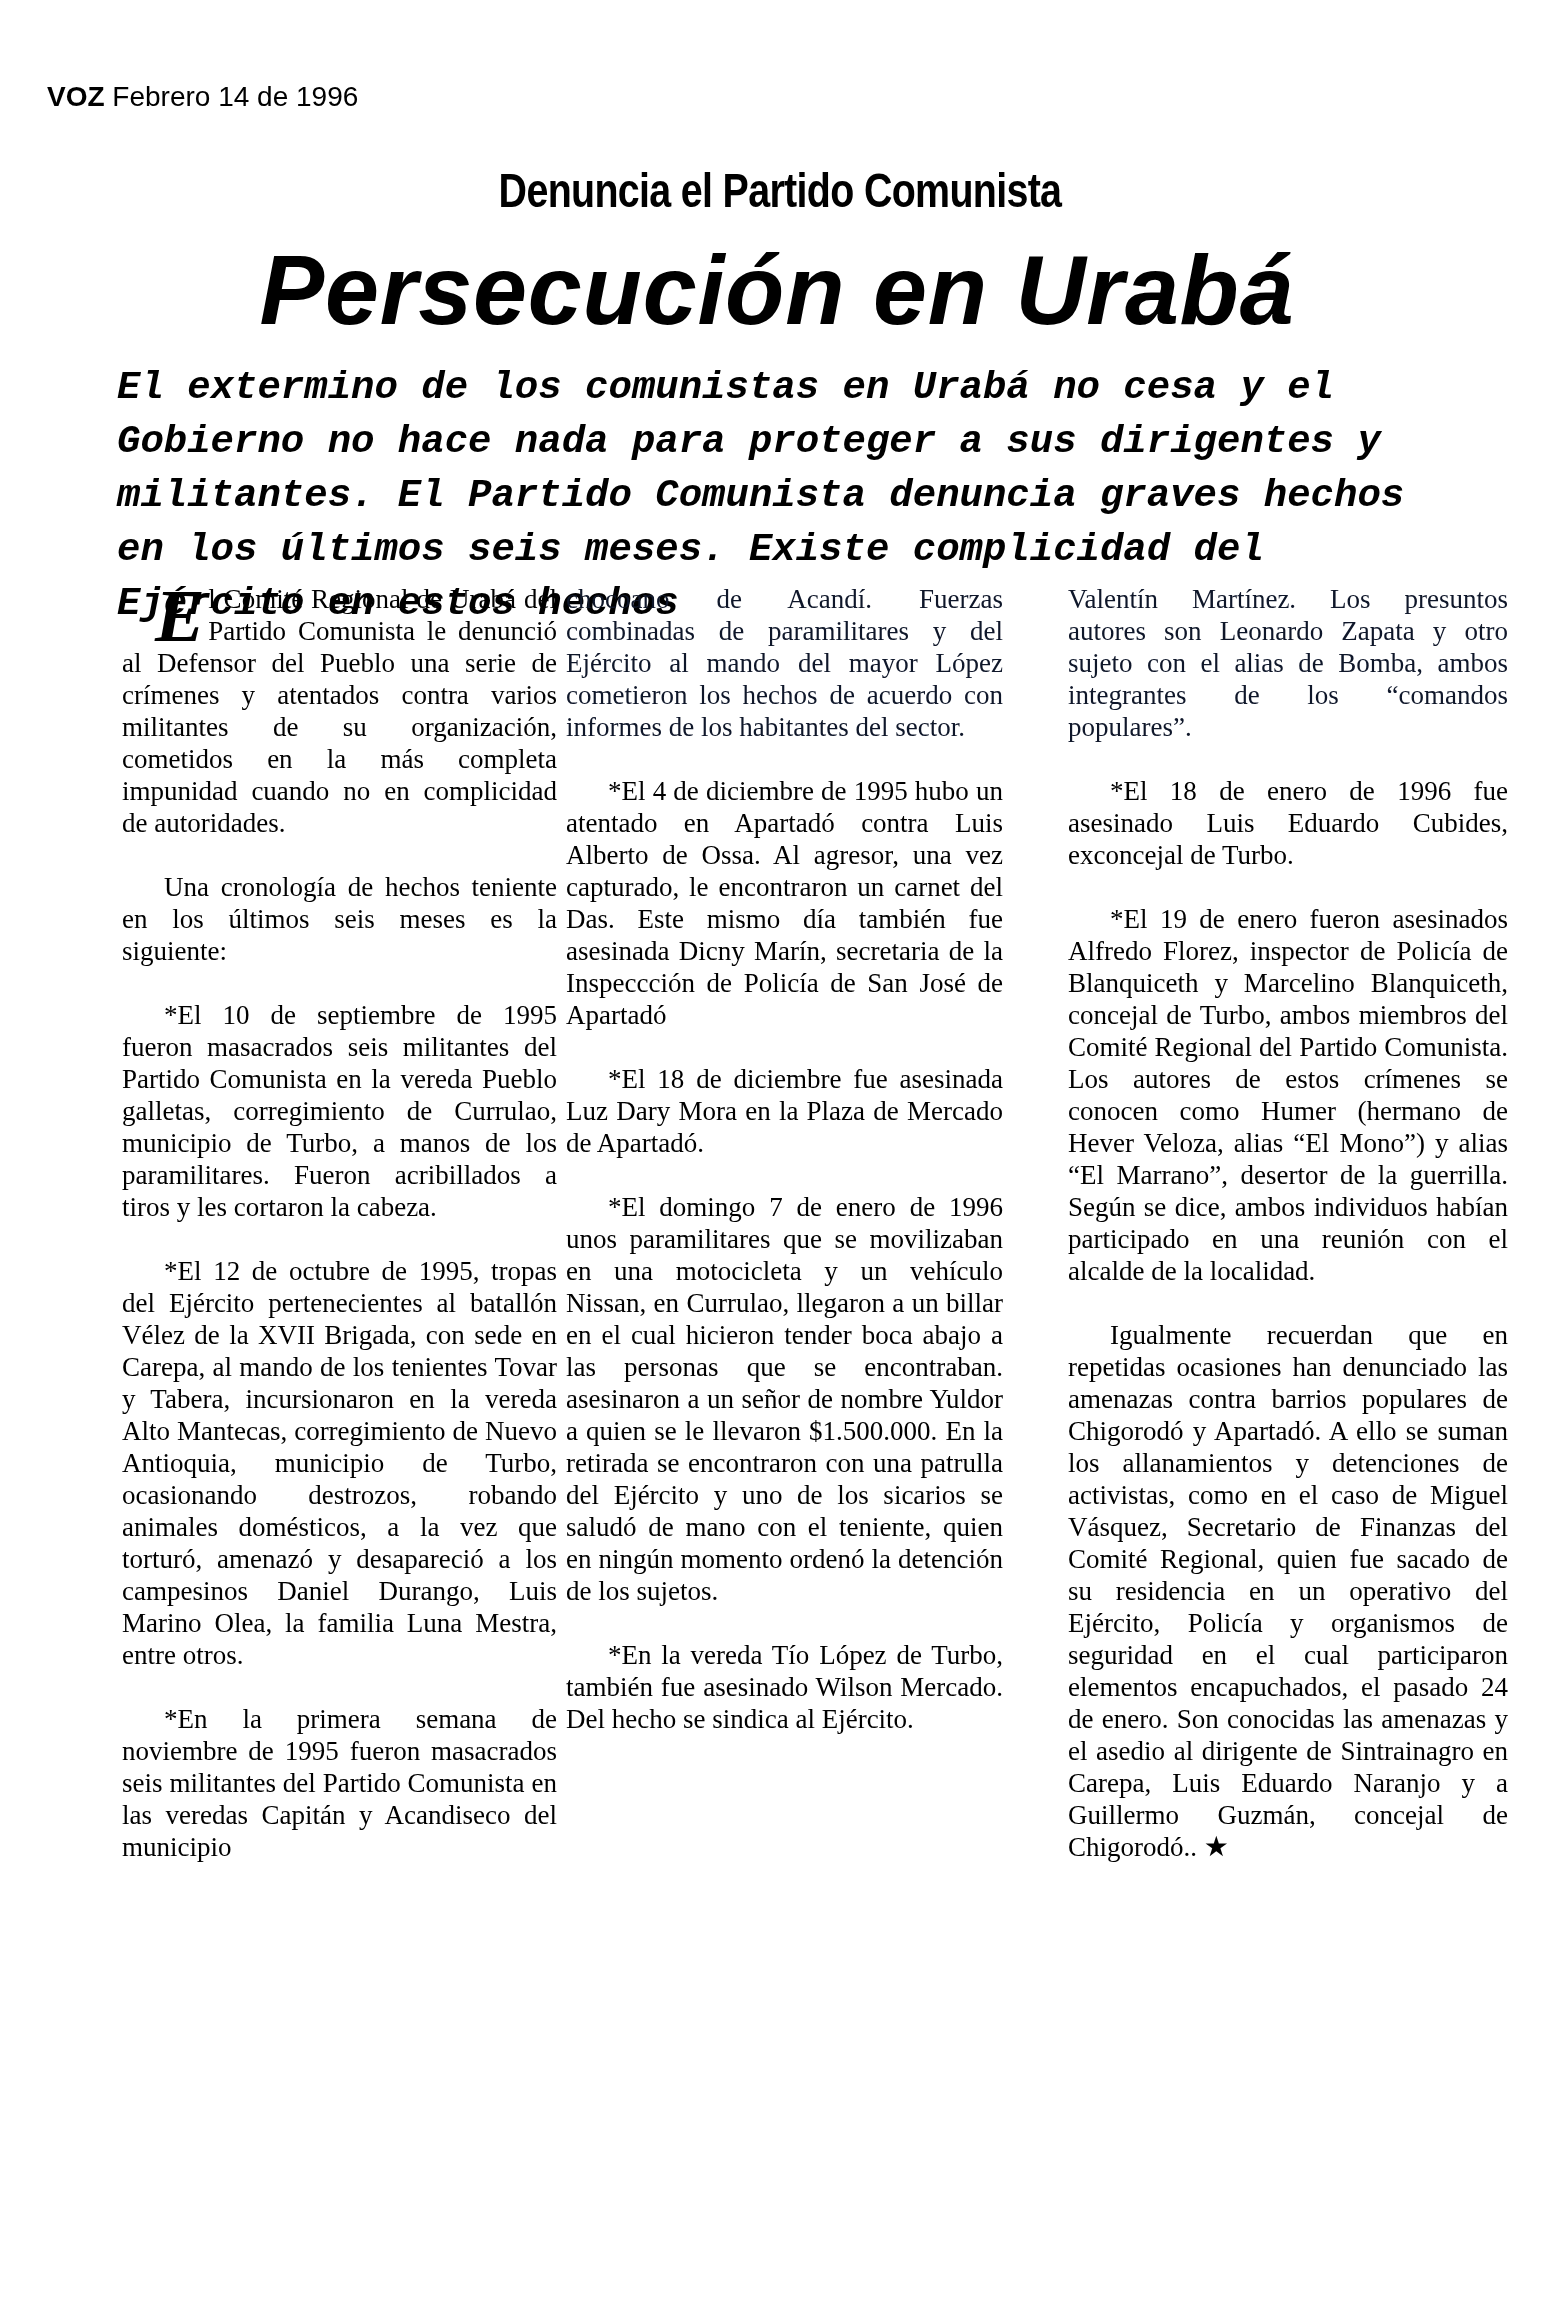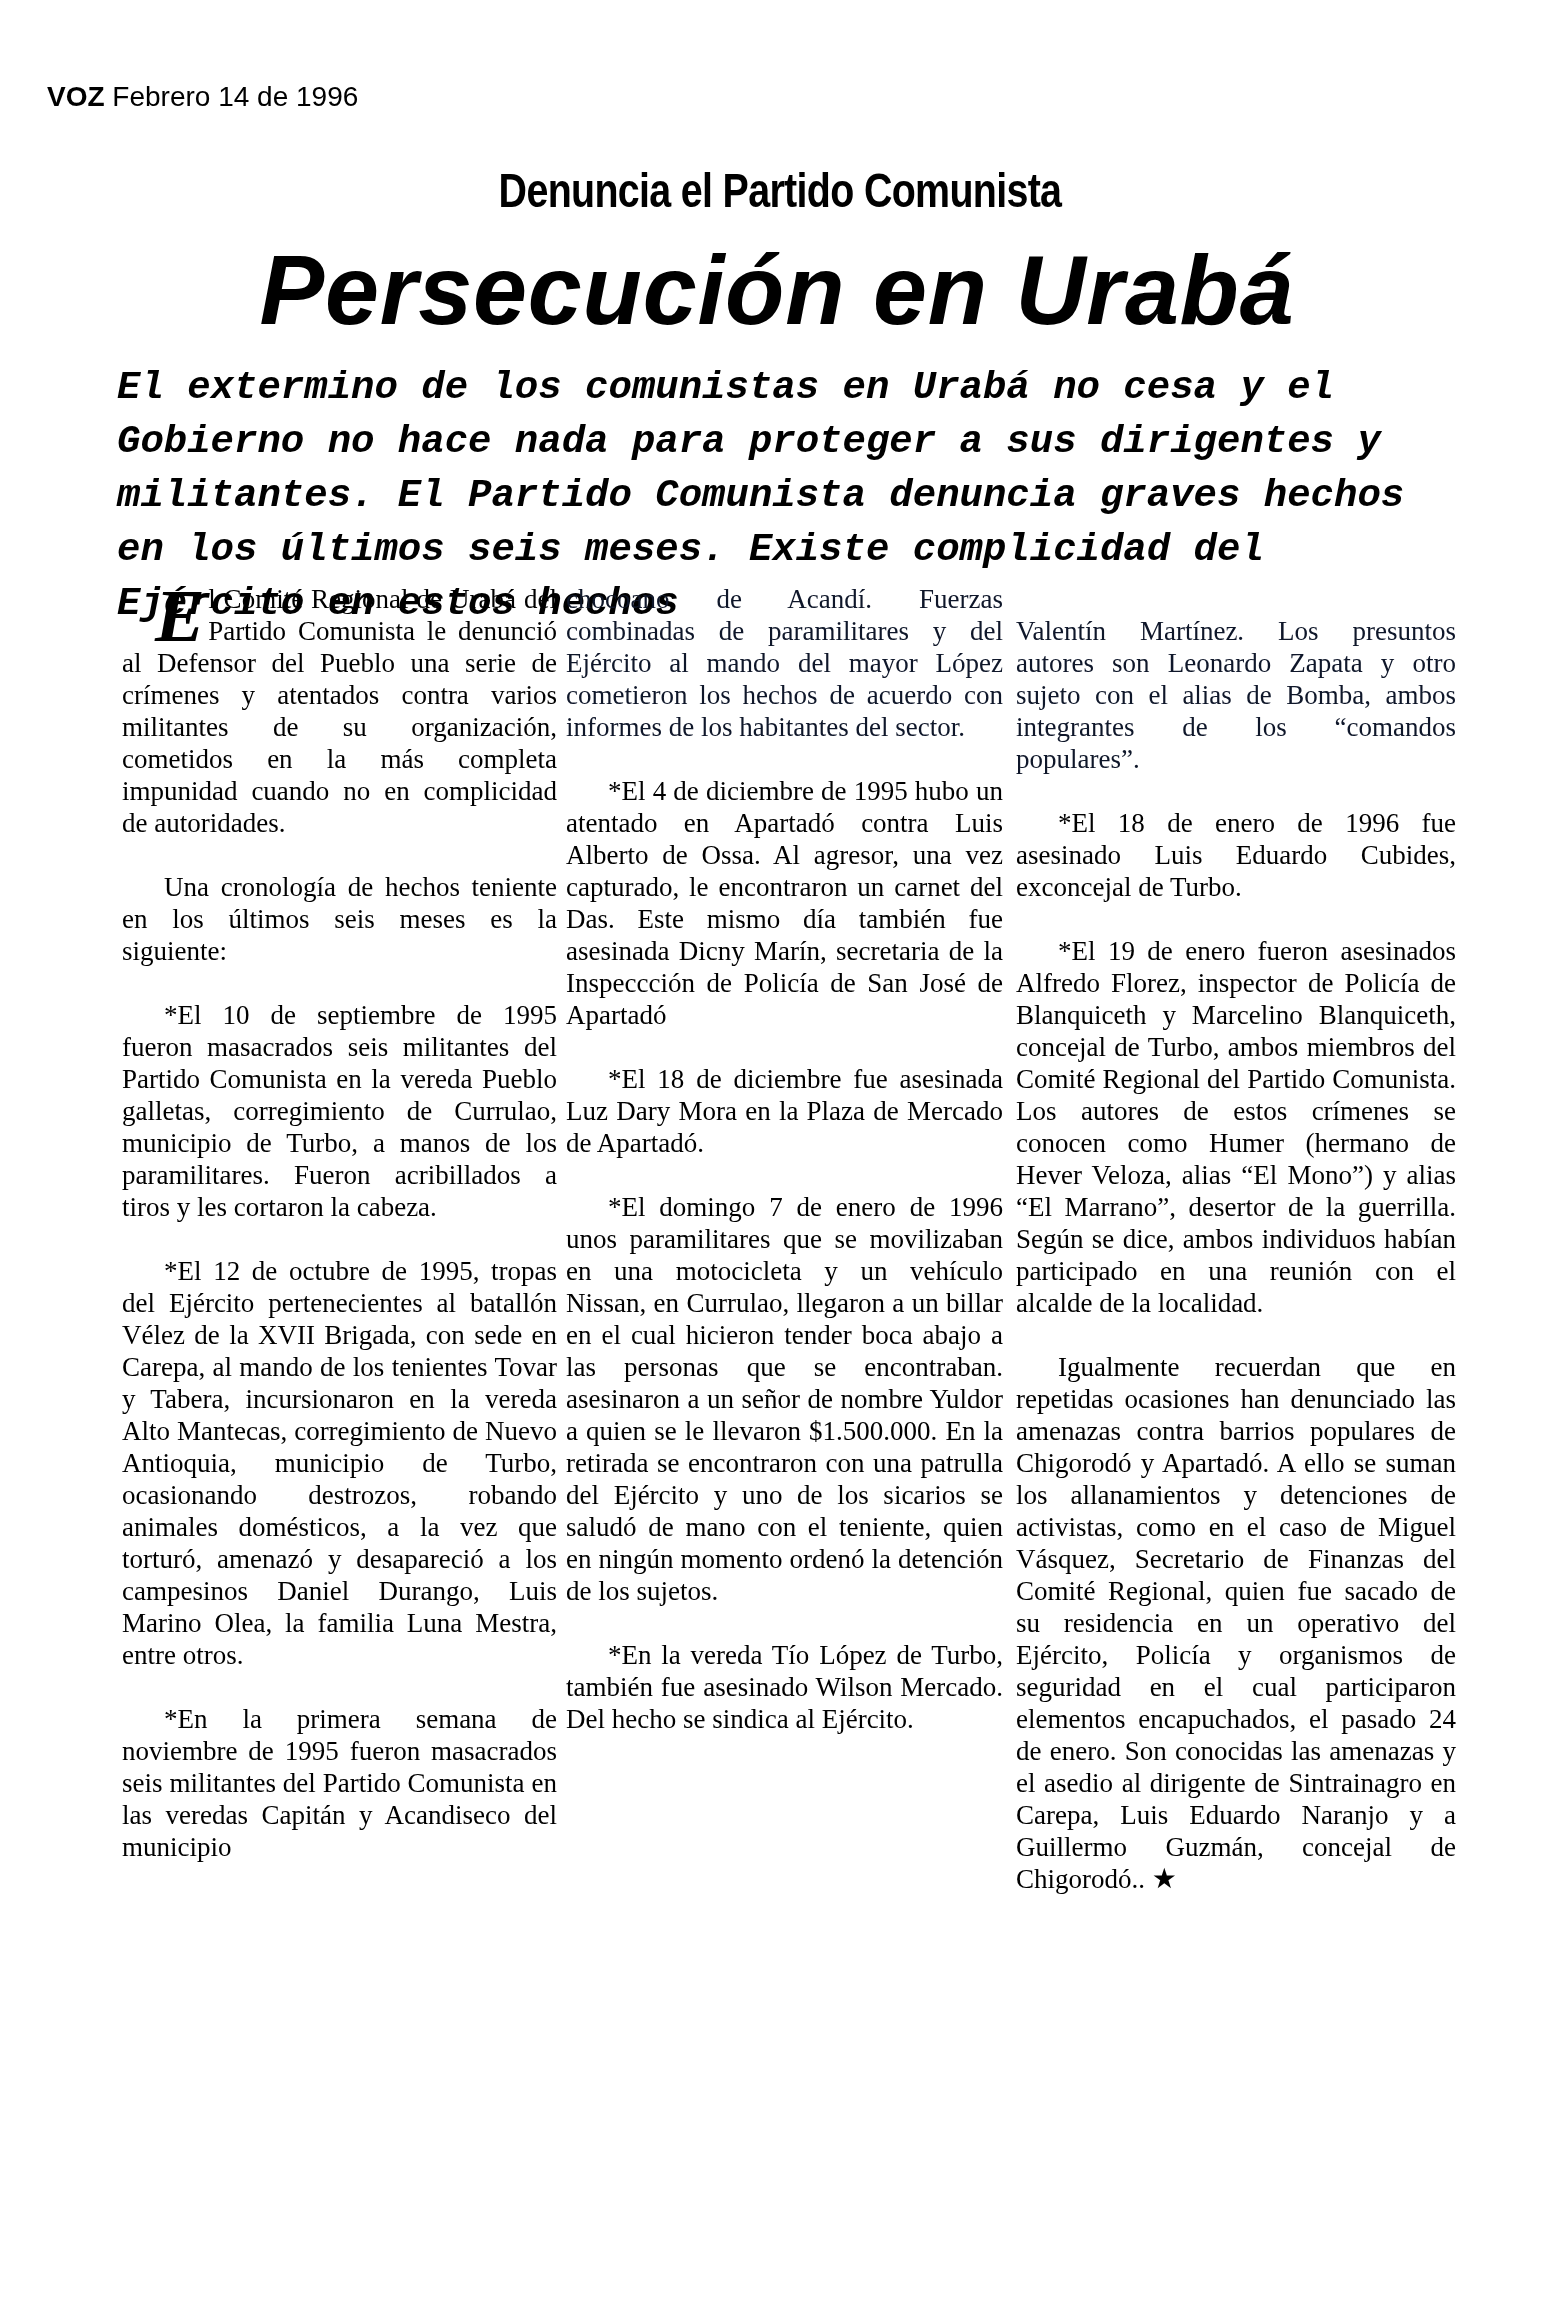--- a/index.html
+++ b/index.html
@@ -24,21 +24,21 @@
     font-family: Liberation Mono, monospace; font-weight: bold; font-style: italic;
     font-size: 39px; line-height: 54px;
   }
   .column {
     position: absolute; top: 583px; width: 435px;
     font-family: "Liberation Serif", serif; font-size: 27px; line-height: 32px;
     text-align: justify;
   }
   .col1 { left: 122px; }
   .col2 { left: 566px; width: 437px; }
-  .col3 { left: 1016px; width: 440px; margin-top: 32px; }
+  .col3 { left: 1068px; width: 440px; }
   .column p { margin: 0 0 32px 0; text-indent: 42px; }
   .column p.noindent { text-indent: 0; }
   .dropcap {
     float: left; font-family: "Liberation Serif", serif; font-weight: bold; font-style: italic;
     font-size: 75px; line-height: 59px; margin: 3.1px 3.1px 0 33px;
   }
   .light { color: #0f172a; }
   .star { font-size: 28px; }
 </style>
 </head>

